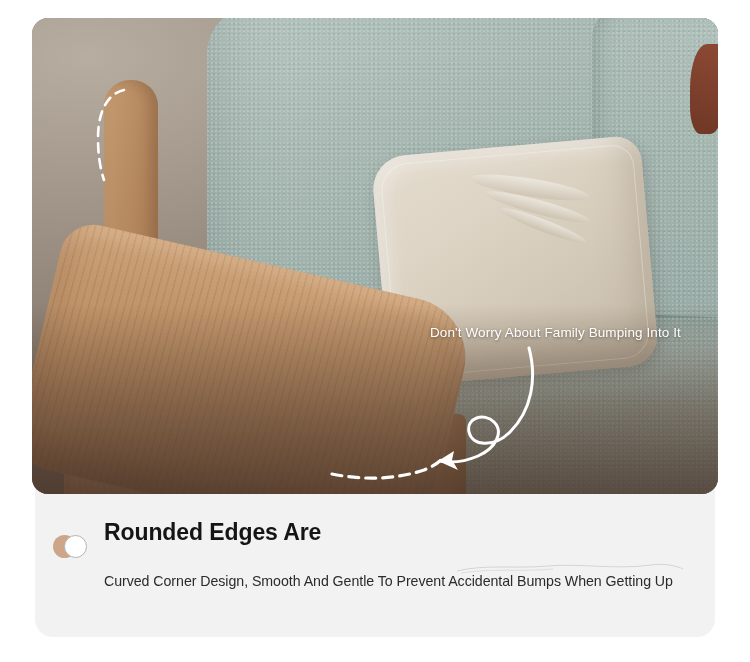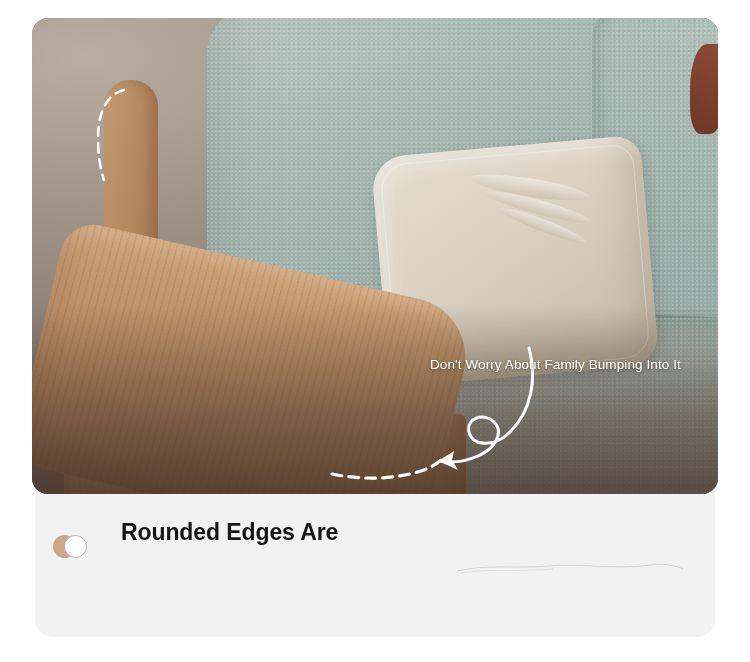--- a/index.html
+++ b/index.html
@@ -189,21 +189,20 @@
     position: absolute;
     left: 430px;
     top: 325px;
     font-size: 13.5px;
     font-weight: 500;
     color: #ffffff;
     letter-spacing: .1px;
     white-space: nowrap;
     text-shadow: 0 1px 3px rgba(45,40,35,.55);
     font-stretch: condensed;
-    margin-top: 32px;
   }
 
   
   .card-icon {
     position: absolute;
     left: 53px; top: 533px;
     width: 34px; height: 27px;
   }
   .card-icon .c-fill {
     position: absolute; left: 0; top: 2px; width: 23px; height: 23px;
@@ -221,21 +220,20 @@
     position: absolute;
     left: 104px;
     top: 518px;
     width: 420px;
     font-size: 23px;
     font-weight: bold;
     line-height: 1.28;
     color: #151515;
     font-stretch: condensed;
     letter-spacing: -.1px;
-    margin-left: 17px;
   }
 
   .card-sub {
     position: absolute;
     left: 104px;
     top: 573px;
     width: 600px;
     font-size: 14.2px;
     font-weight: 500;
     color: #2b2b2b;
@@ -310,14 +308,15 @@
 
   <div class="card-heading">
     <div>Rounded Edges Are</div>
   </div>
 
   <svg class="watermark" viewBox="0 0 230 16">
     <path d="M2 11 C 30 4 60 9 92 6 C 124 3 160 10 196 5 C 210 3 222 6 228 9" fill="none" stroke="#8f8f8f" stroke-width="1"></path>
     <path d="M6 13 C 36 8 66 12 98 9" fill="none" stroke="#9a9a9a" stroke-width=".8"></path>
   </svg>
 
+  <div class="card-sub">Curved Corner Design, Smooth And Gentle To Prevent Accidental Bumps When Getting Up</div>
 
 </div>
 
 </body></html>

